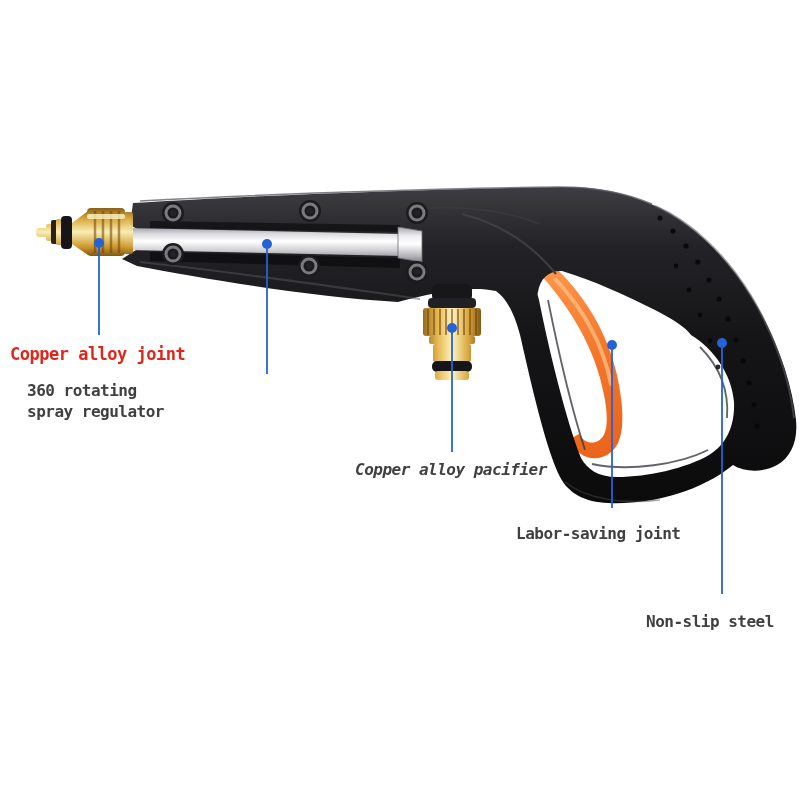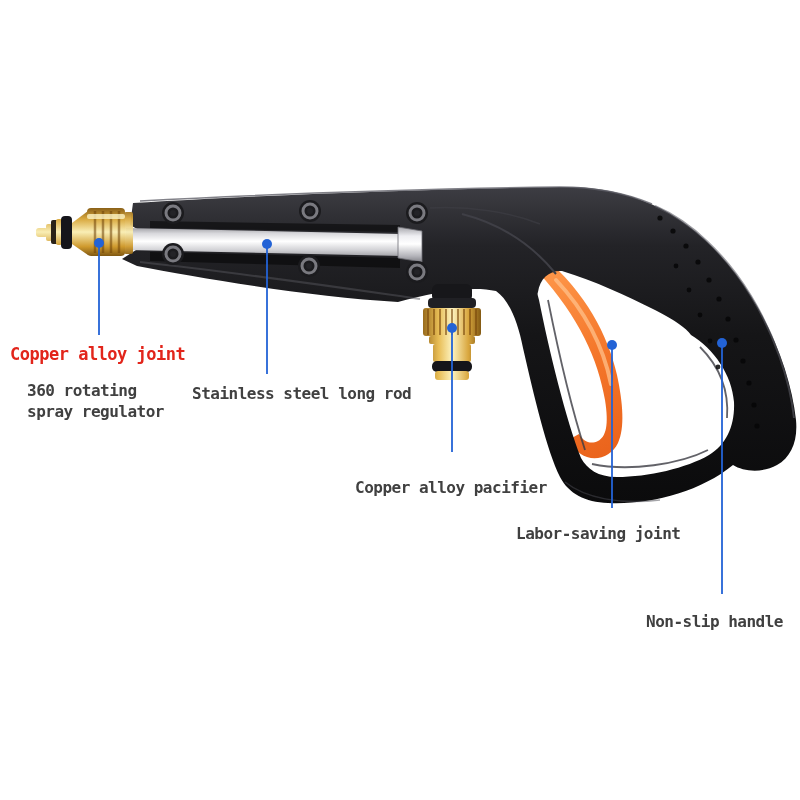--- a/index.html
+++ b/index.html
@@ -9,21 +9,21 @@
   }
   .stage svg{position:absolute;left:0;top:0;}
   .label{
     position:absolute;color:#404040;font-weight:bold;font-size:16px;
     line-height:21px;white-space:pre-line;letter-spacing:-0.5px;
   }
   .label.emphasis{color:#e2251b;font-size:17px;letter-spacing:-0.5px;}
   .lbl-joint{left:10px;top:344px;}
   .lbl-regulator{left:27px;top:380px;}
   .lbl-rod{left:192px;top:383px;}
-  .lbl-pacifier{left:355px;top:477px;}
+  .lbl-pacifier{left:355px;top:459px;font-style:italic;}
   .lbl-labor{left:516px;top:523px;}
   .lbl-nonslip{left:646px;top:611px;}
 </style>
 </head>
 <body>
 
 <div class="stage">
 
   <svg width="800" height="800" viewBox="0 0 800 800">
     <defs>
@@ -233,18 +233,17 @@
       <circle cx="267" cy="244" r="5"></circle>
       <circle cx="452" cy="328" r="5"></circle>
       <circle cx="612" cy="345" r="5"></circle>
       <circle cx="722" cy="343" r="5"></circle>
     </g>
   </svg>
 
   <div class="label emphasis lbl-joint">Copper alloy joint</div>
   <div class="label lbl-regulator">360 rotating
 spray regulator</div>
-  <div class="label lbl-rod">Stainless steel long rod</div>
   <div class="label lbl-pacifier">Copper alloy pacifier</div>
   <div class="label lbl-labor">Labor-saving joint</div>
-  <div class="label lbl-nonslip">Non-slip handle</div>
+  <div class="label lbl-nonslip">Non-slip steel</div>
 
 </div>
 
 </body></html>

